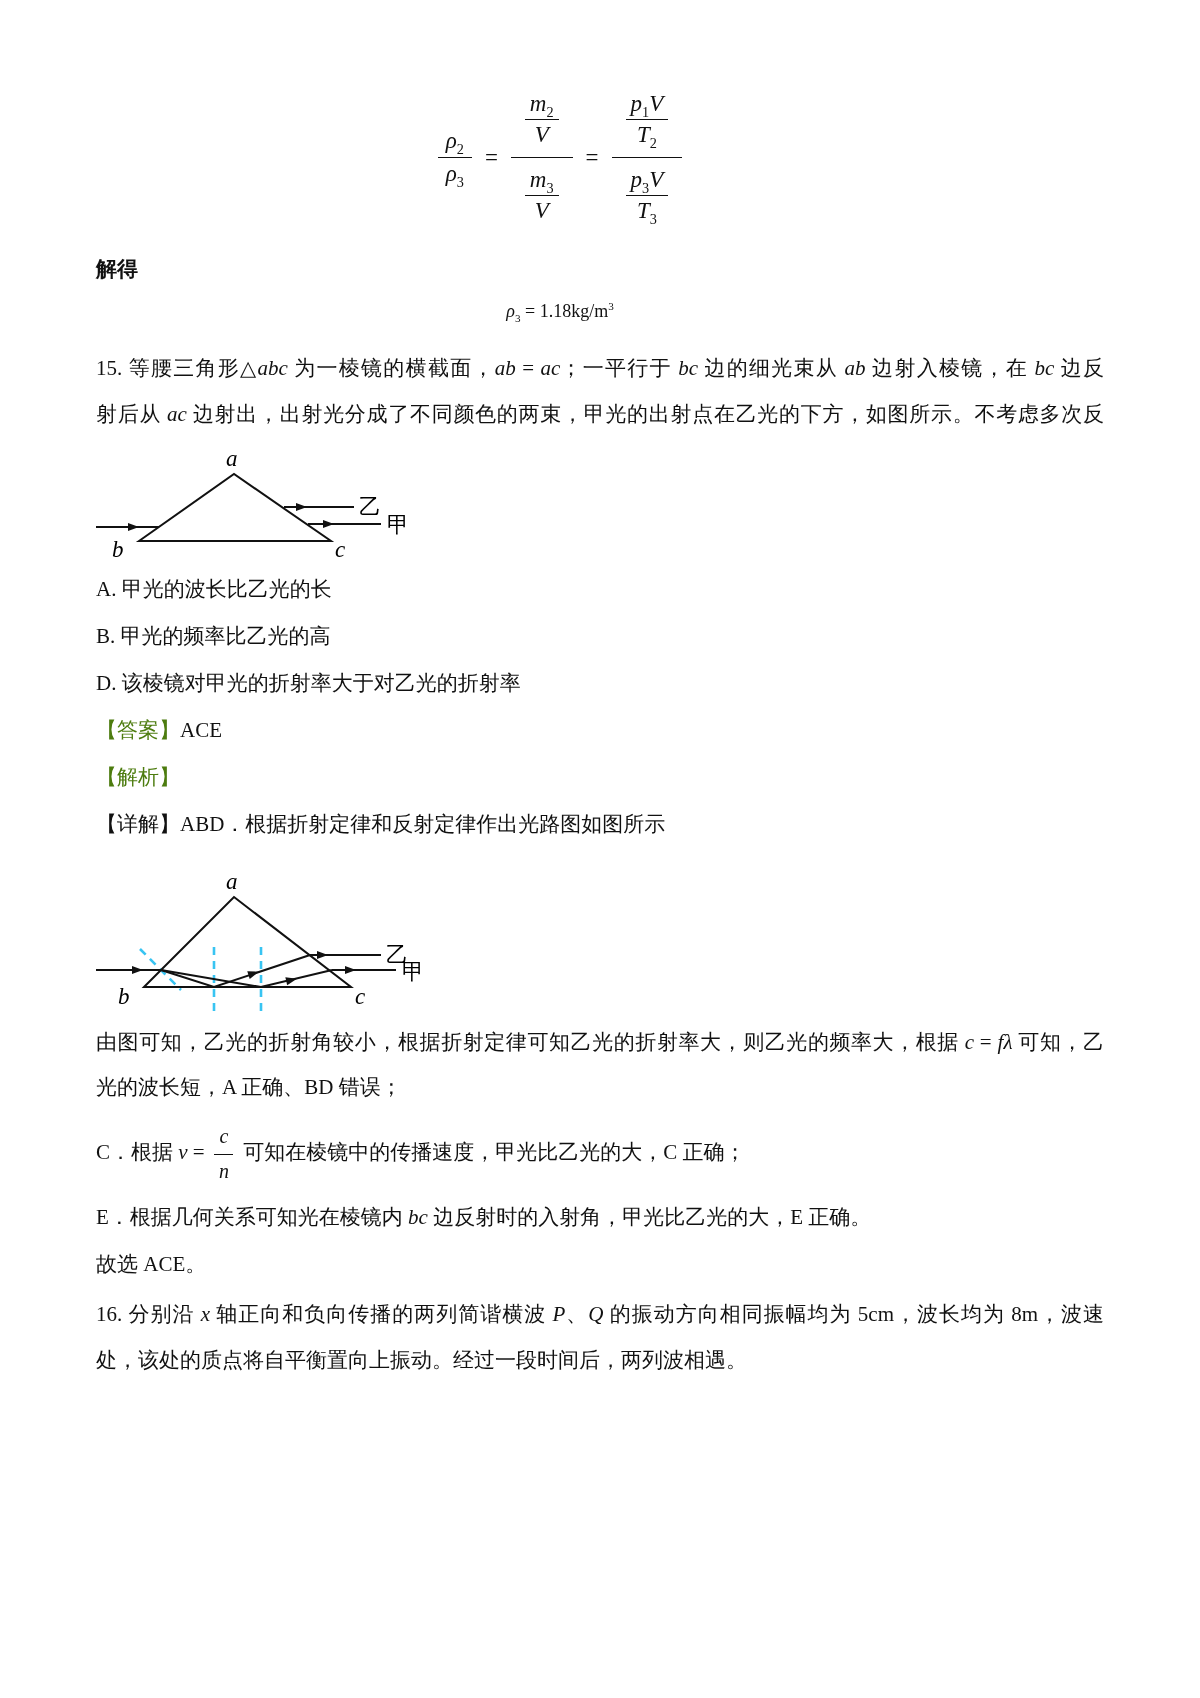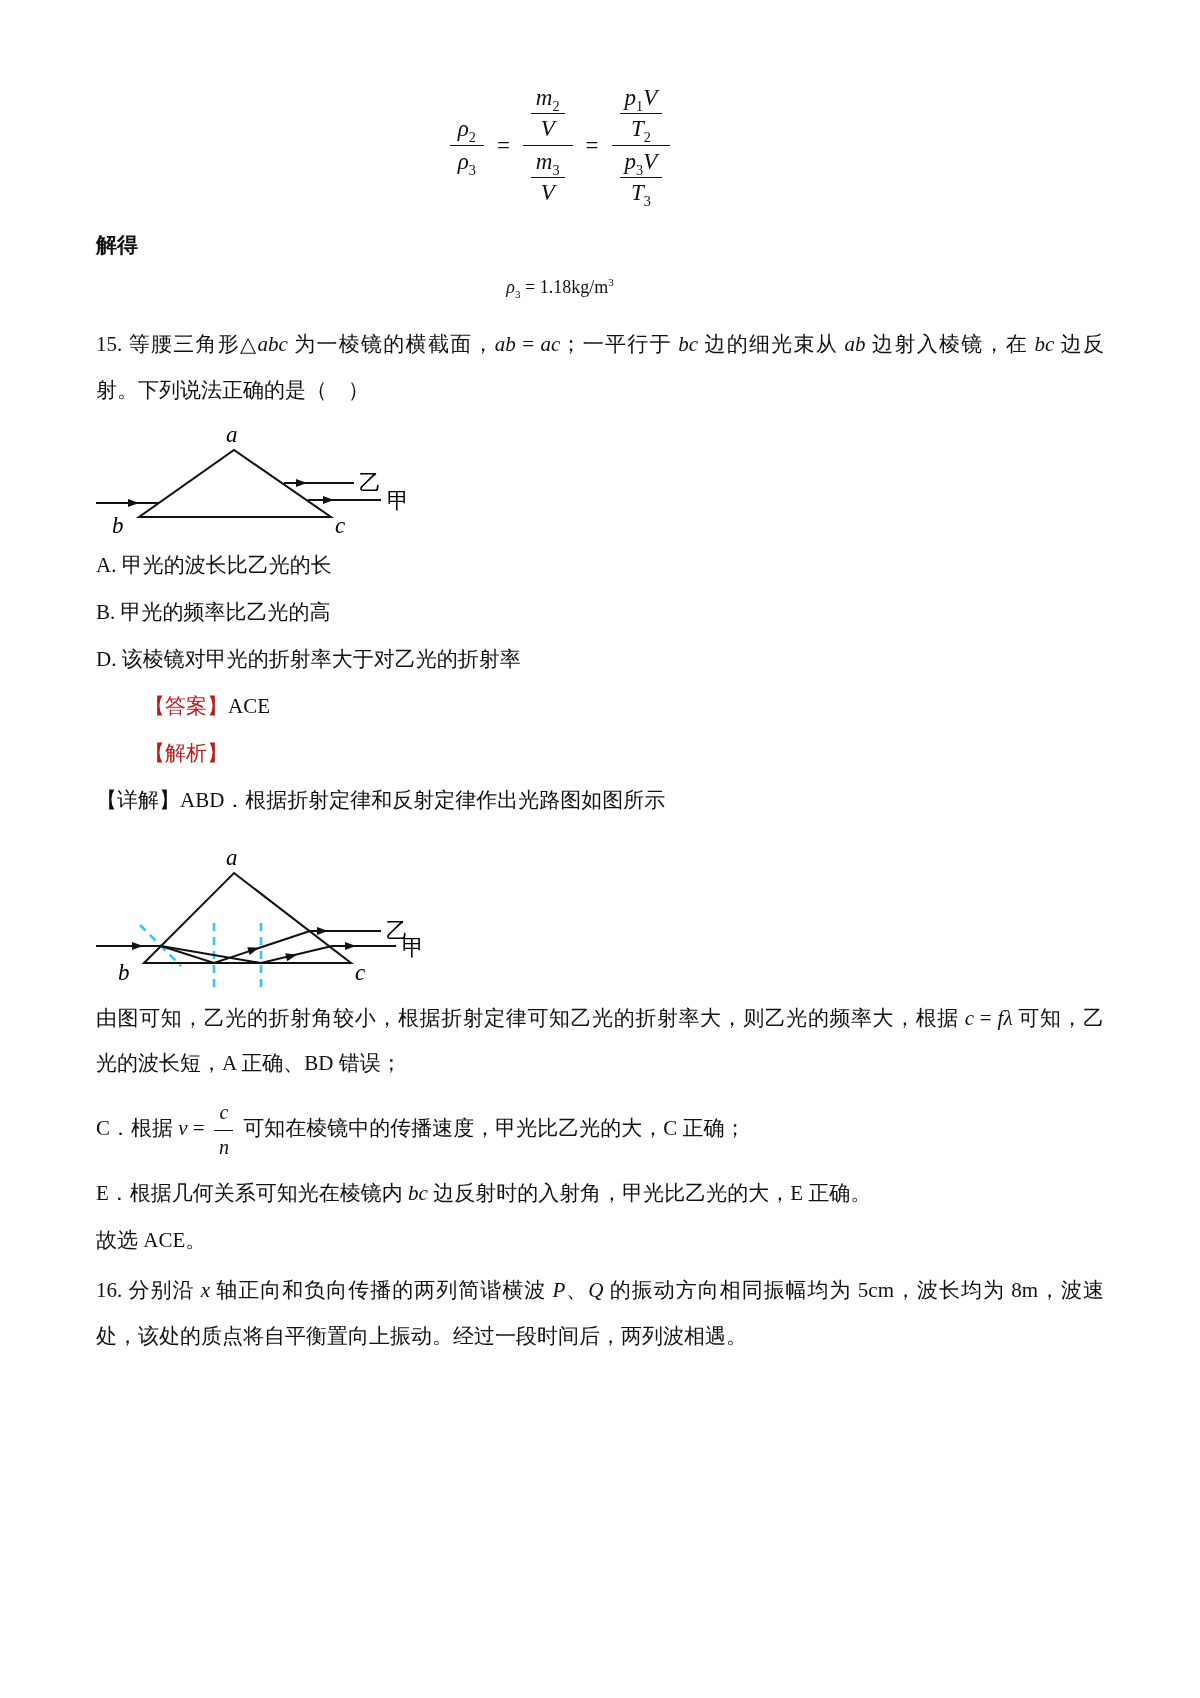--- a/index.html
+++ b/index.html
@@ -5,27 +5,27 @@
   html,body{margin:0;padding:0;}
   body{
     width:1200px;height:1698px;box-sizing:border-box;
     padding:84px 96px 0 96px;background:#ffffff;color:#111;
     font-family:"Liberation Serif","DejaVu Serif",serif;
     font-size:21px;overflow:hidden;
   }
   .it{font-style:italic;}
   .mt{font-size:1.12em;}
   sub,sup{font-size:0.62em;line-height:0;}
-  .blue{color:#b91c1c;margin-left:48px;}
+  .blue{color:#4d7c0f;}
 
   
   .frac{display:inline-flex;flex-direction:column;align-items:center;vertical-align:middle;margin:0 5px;}
   .frac > .num{border-bottom:1.6px solid #111;padding:1px 8px 3px;text-align:center;}
   .frac > .den{padding:3px 8px 1px;text-align:center;}
-  .frac .frac{margin:0;}
+  .frac .frac{margin:6px;}
   .frac .frac > .num{padding:0 5px 2px;border-bottom:1.4px solid #111;}
   .frac .frac > .den{padding:2px 5px 0;}
   .frac.small{font-size:0.95em;margin:0 4px;}
   .frac.small > .num{padding:0 5px 1px;border-bottom:1.3px solid #111;}
   .frac.small > .den{padding:1px 5px 0;}
 
   .formula-block{
     display:flex;justify-content:center;align-items:center;
     font-size:23px;margin:0 80px 24px 0;
   }
@@ -87,21 +87,21 @@
     </span>
   </span>
 </div>
 
 <div class="solve-line">解得</div>
 
 <div class="result-line"><span class="it">ρ</span><sub>3</sub><span> = 1.18kg/m</span><sup>3</sup></div>
 
 <div class="para">
   <div class="line jline"><span>15. 等腰三角形△</span><span class="it">abc</span><span> 为一棱镜的横截面，</span><span class="it">ab</span><span> = </span><span class="it">ac</span><span>；一平行于 </span><span class="it">bc</span><span> 边的细光束从 </span><span class="it">ab</span><span> 边射入棱镜，在 </span><span class="it">bc</span><span> 边反</span></div>
-  <div class="line"><span>射。下列说法正确的是（　）</span></div>
+  <div class="line jline"><span>射后从 </span><span class="it">ac</span><span> 边射出，出射光分成了不同颜色的两束，甲光的出射点在乙光的下方，如图所示。不考虑多次反</span></div>
 </div>
 
 <svg class="fig" width="395" height="122" viewBox="0 0 395 122" style="margin:6px 0 0 0;">
   <path class="stroke" d="M43,97 L138,30 L235,97 Z"></path>
   <line class="stroke" x1="0" y1="83" x2="63" y2="83"></line>
   <polygon class="arrow" points="32,79 43,83 32,87"></polygon>
   <line class="stroke" x1="188" y1="63" x2="258" y2="63"></line>
   <polygon class="arrow" points="200,59 211,63 200,67"></polygon>
   <line class="stroke" x1="212" y1="80" x2="285" y2="80"></line>
   <polygon class="arrow" points="227,76 238,80 227,84"></polygon>

